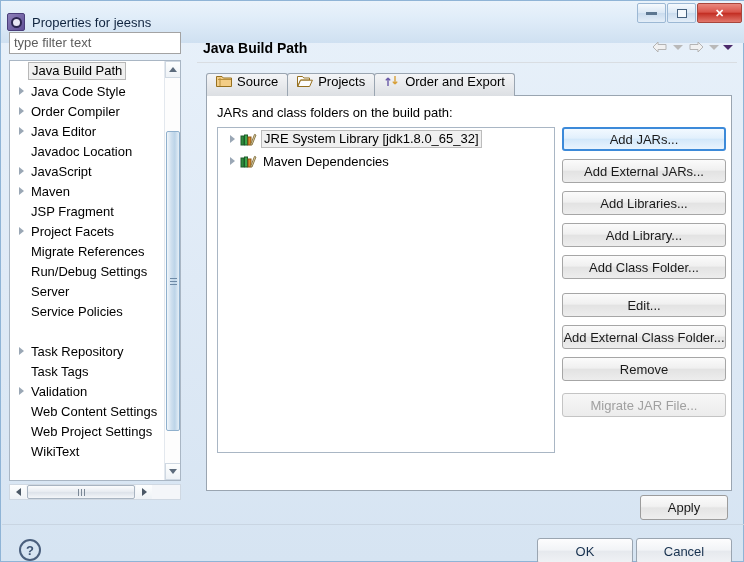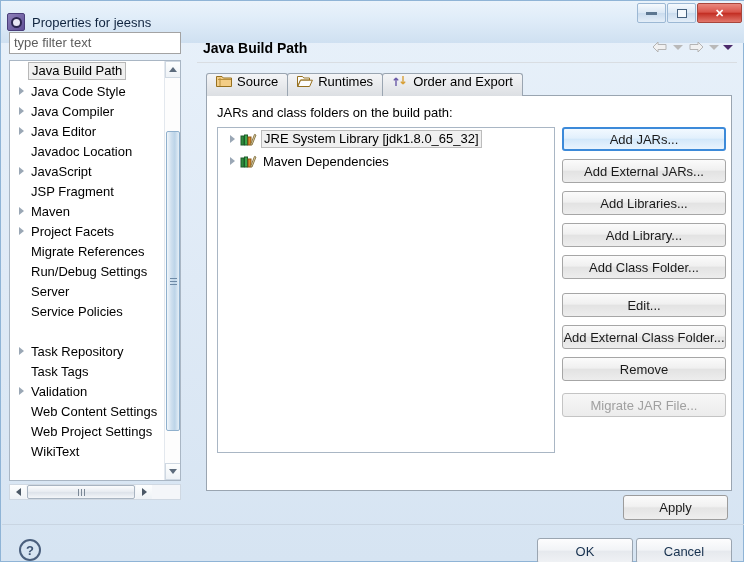--- a/index.html
+++ b/index.html
@@ -231,21 +231,21 @@
     border: 2px solid #3c8ad9;
     background: linear-gradient(180deg,#f2f9ff 0%,#e2f0fc 45%,#d3e8fa 52%,#e9f4fe 100%);
   }
   .ebtn.disabled { color: #a0a0a0; background: linear-gradient(180deg,#f7f7f7,#ececec); border-color:#c4c4c4;text-align:right; }
   .gap-lg { margin-top: 14px; }
   .gap-md { margin-top: 12px; }
 
   
   #apply {
     position: absolute; right: 9px; top: 463px;
-    width: 105px; height: 25px;
+    width: 88px; height: 25px;
     display: flex; align-items: center; justify-content: center;
     font-size: 13px; color: #1b1b1b;
     border: 1px solid #9c9c9c; border-radius: 3px;
     background: linear-gradient(180deg,#fbfbfb 0%,#f1f1f1 45%,#e4e4e4 52%,#eeeeee 100%);
   }
 
   
   #footer-sep { position: absolute; left: 1px; top: 497px; width: 742px; height: 1px; background: #c9d5e2; }
   #help {
     position: absolute; left: 18px; top: 512px; width: 22px; height: 22px;
@@ -294,41 +294,41 @@
             <div class="tnode selected">
               <span class="tarrow"></span>
               <span class="tlabel">Java Build Path</span>
             </div>
             <div class="tnode">
               <span class="tarrow has"></span>
               <span class="tlabel">Java Code Style</span>
             </div>
             <div class="tnode">
               <span class="tarrow has"></span>
-              <span class="tlabel">Java Compiler</span>
+              <span class="tlabel">Order Compiler</span>
             </div>
             <div class="tnode">
               <span class="tarrow has"></span>
               <span class="tlabel">Java Editor</span>
             </div>
             <div class="tnode">
               <span class="tarrow"></span>
               <span class="tlabel">Javadoc Location</span>
             </div>
             <div class="tnode">
               <span class="tarrow has"></span>
               <span class="tlabel">JavaScript</span>
             </div>
             <div class="tnode">
+              <span class="tarrow has"></span>
+              <span class="tlabel">Maven</span>
+            </div>
+            <div class="tnode">
               <span class="tarrow"></span>
               <span class="tlabel">JSP Fragment</span>
-            </div>
-            <div class="tnode">
-              <span class="tarrow has"></span>
-              <span class="tlabel">Maven</span>
             </div>
             <div class="tnode">
               <span class="tarrow has"></span>
               <span class="tlabel">Project Facets</span>
             </div>
             <div class="tnode">
               <span class="tarrow"></span>
               <span class="tlabel">Migrate References</span>
             </div>
             <div class="tnode">
@@ -429,21 +429,21 @@
                 <path d="M2 5.5 L15 5.5" stroke="#b88f3c"></path>
                 <path d="M4 4 L4 12" stroke="#b88f3c"></path>
               </svg></span>
             <span>Source</span>
           </div>
           <div class="tab">
             <span class="ticon"><svg width="16" height="13" viewBox="0 0 16 13">
                 <path d="M0.5 2.5 L5.5 2.5 L6.8 4 L12.5 4 L12.5 6 L3.5 6 L0.5 12.5 Z" fill="#ffffff" stroke="#96701f"></path>
                 <path d="M3.6 6.2 L15.4 6.2 L12.6 12.5 L0.8 12.5 Z" fill="#fdfdfd" stroke="#96701f"></path>
               </svg></span>
-            <span>Runtimes</span>
+            <span>Projects</span>
           </div>
           <div class="tab">
             <span class="ticon"><svg width="16" height="14" viewBox="0 0 16 14">
                 <path d="M4 12 L4 4 M4 4 L1.8 6.4 M4 4 L6.2 6.4" stroke="#6a5aa8" stroke-width="1.4" fill="none"></path>
                 <path d="M11 2 L11 10 M11 10 L8.8 7.6 M11 10 L13.2 7.6" stroke="#d8a13a" stroke-width="1.4" fill="none"></path>
               </svg></span>
             <span>Order and Export</span>
           </div>
         </div>
 

